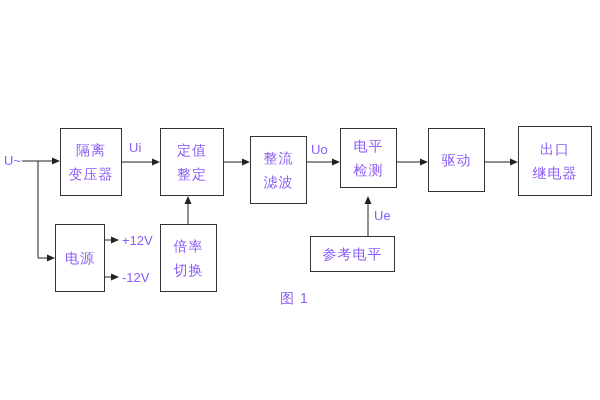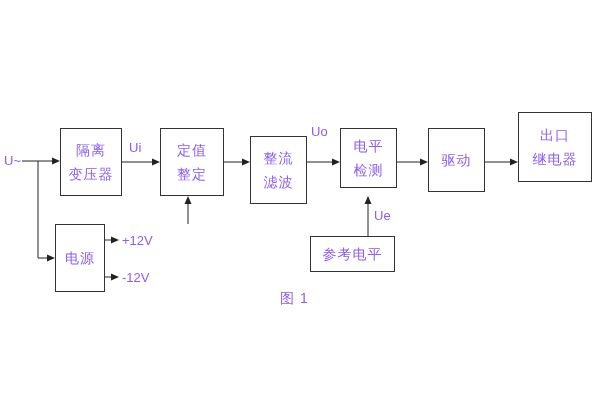--- a/index.html
+++ b/index.html
@@ -115,36 +115,40 @@
 
   <div class="box" style="left:340px; top:128px; width:57px; height:60px">
     <span>电平
 检测</span>
   </div>
 
   <div class="box" style="left:428px; top:128px; width:57px; height:64px">
     <span>驱动</span>
   </div>
 
-  <div class="box" style="left:518px; top:112px; width:74px; height:70px">
+  <div class="box" style="left:518px; top:126px; width:74px; height:70px">
     <span>出口
 继电器</span>
   </div>
 
   <div class="box" style="left:55px; top:224px; width:50px; height:68px">
     <span>电源</span>
   </div>
 
+  <div class="box" style="left:160px; top:224px; width:57px; height:68px">
+    <span>倍率
+切换</span>
+  </div>
 
   <div class="box" style="left:310px; top:236px; width:85px; height:36px">
     <span>参考电平</span>
   </div>
 
   <div class="lbl" style="left:4px;  top:153px">U~</div>
   <div class="lbl" style="left:129px; top:140px">Ui</div>
-  <div class="lbl" style="left:311px; top:124px">Uo</div>
+  <div class="lbl" style="left:311px; top:142px">Uo</div>
   <div class="lbl" style="left:374px; top:208px">Ue</div>
   <div class="lbl" style="left:122px; top:233px">+12V</div>
   <div class="lbl" style="left:122px; top:270px">-12V</div>
 
   <div class="caption" style="left:280px; top:290px">图 1</div>
 
 </div>
 
 </body></html>

